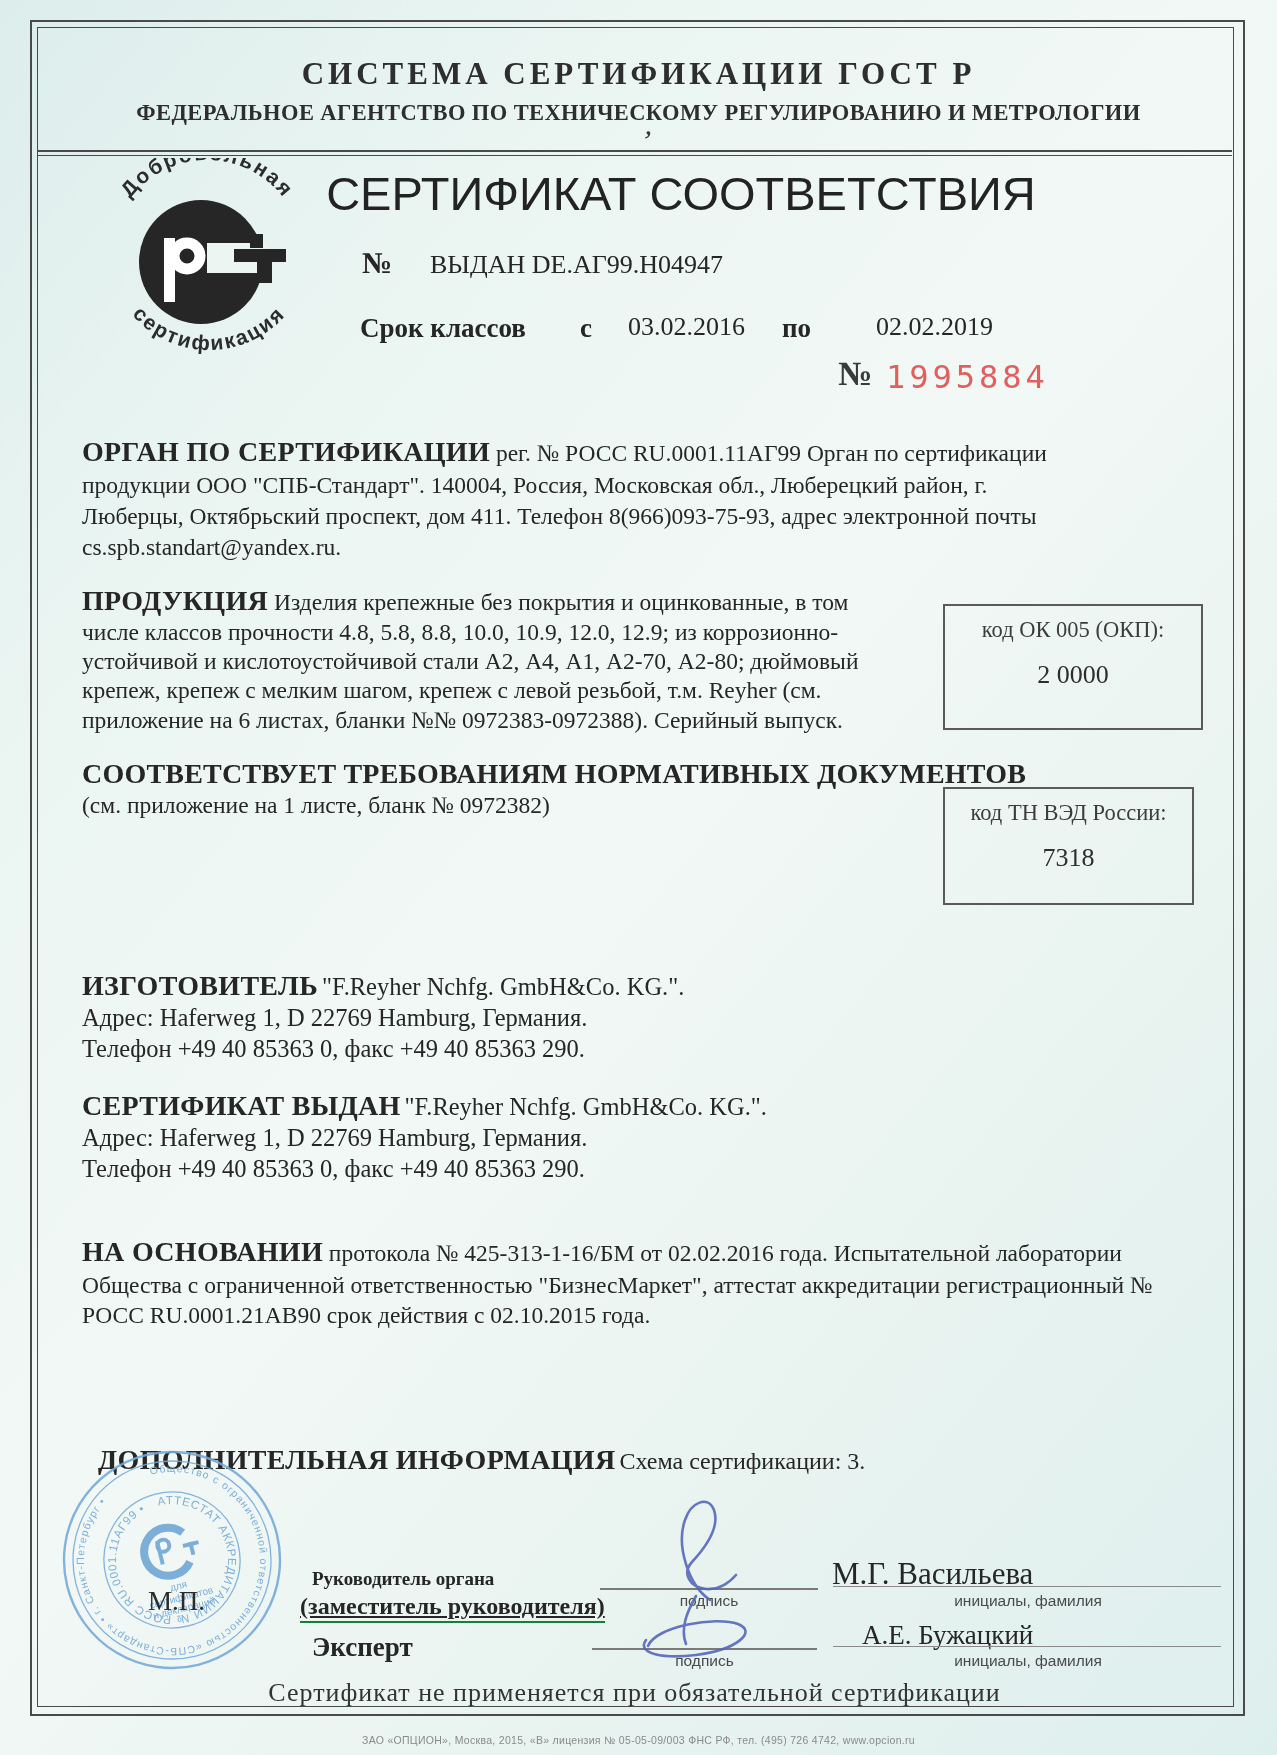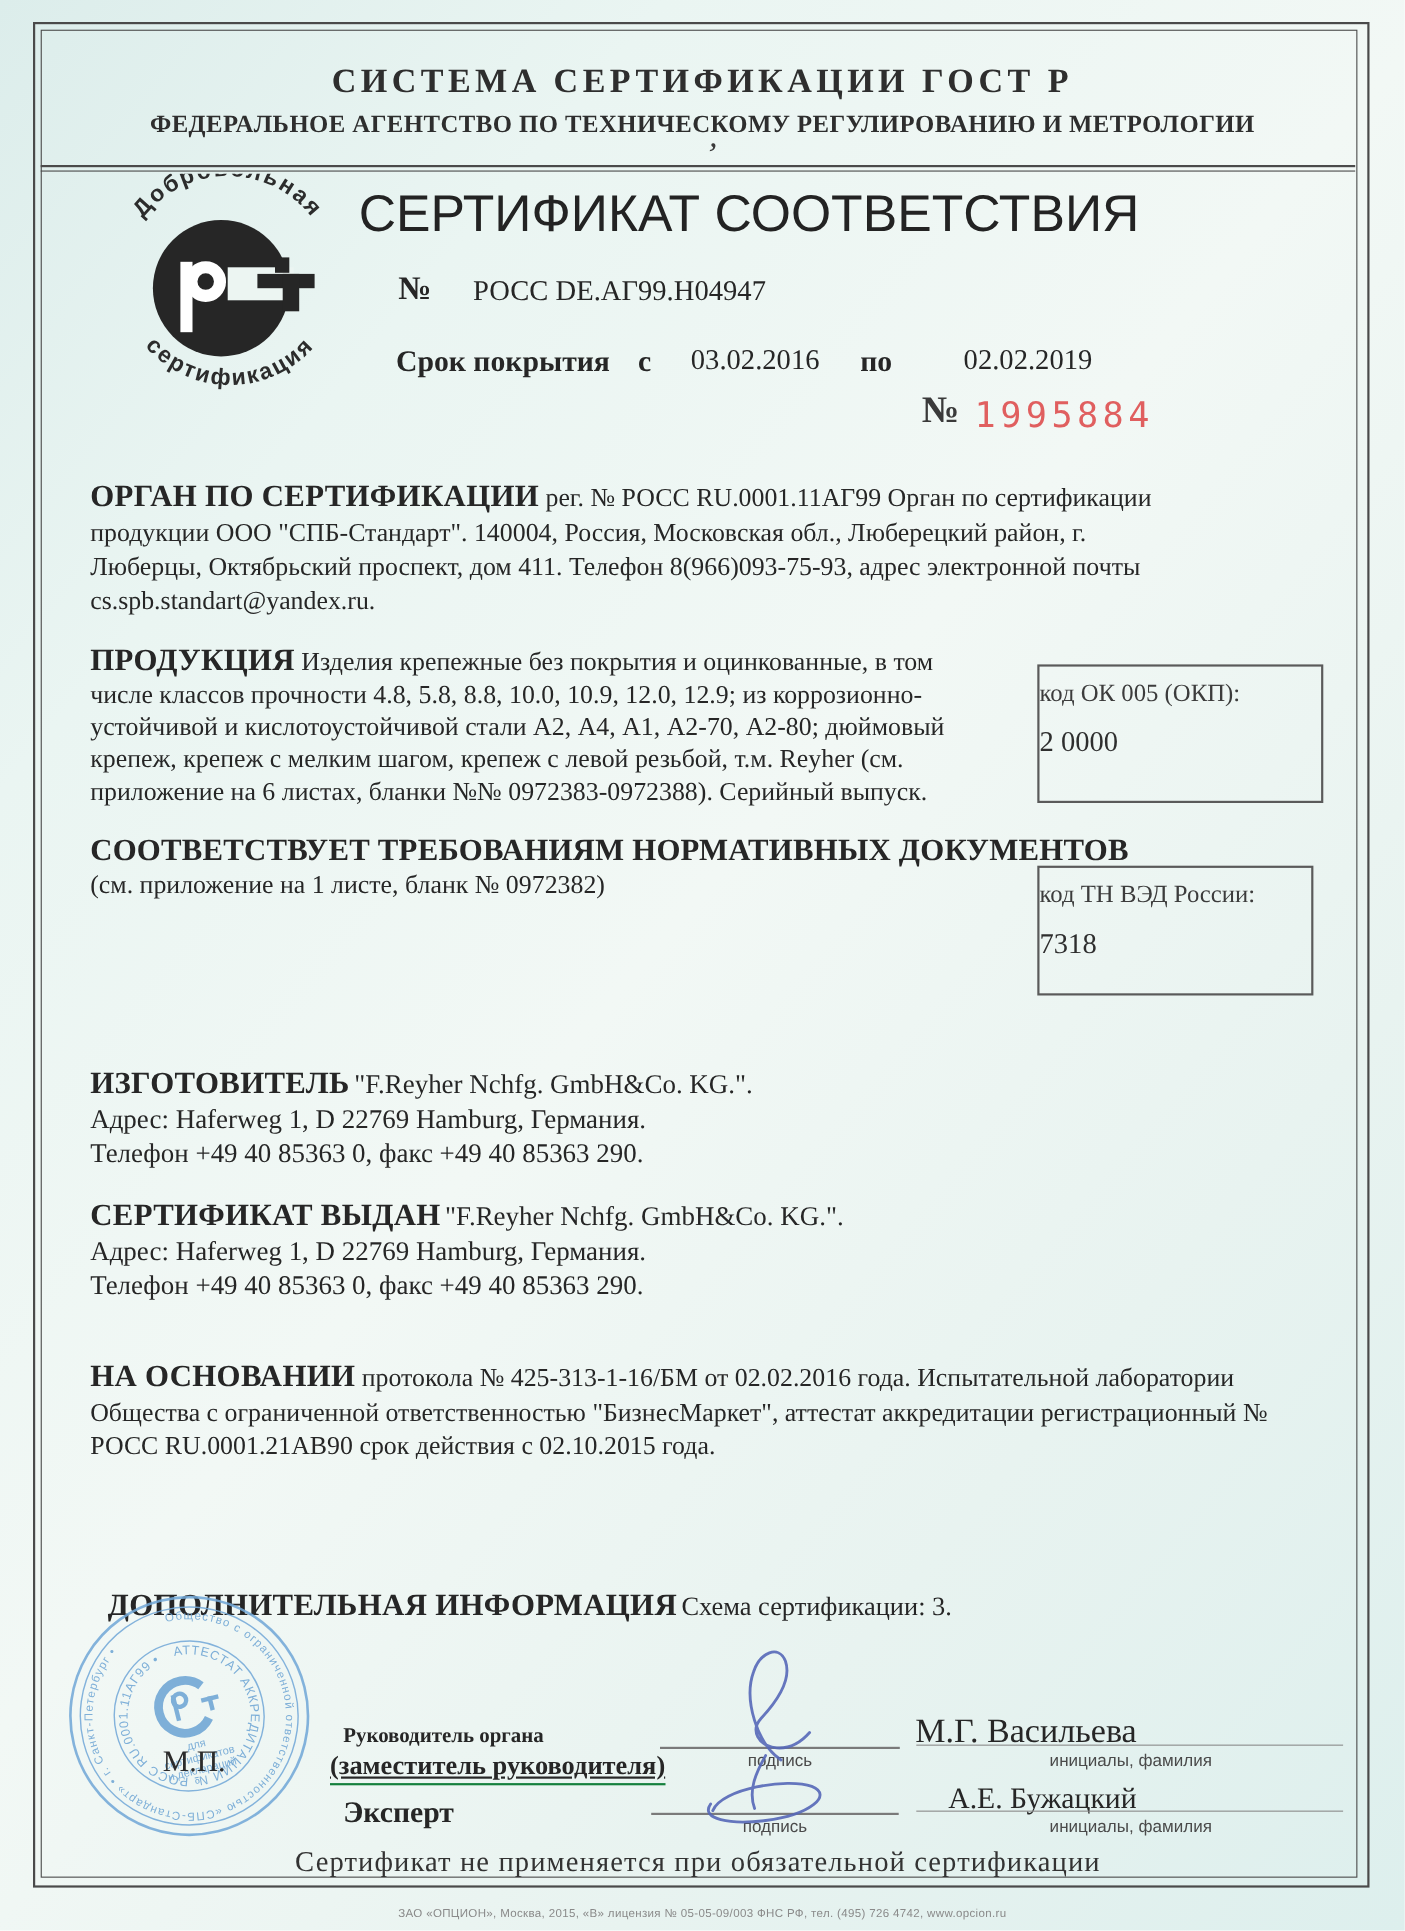--- a/index.html
+++ b/index.html
@@ -26,21 +26,21 @@
   .val-po{left:782px;top:313px;font-size:27px;font-weight:bold;}
   .val-to{left:876px;top:312px;font-size:26px;}
   .rn-label{left:838px;top:355px;font-size:34px;font-weight:bold;color:#3a3a3a;}
   .rn-value{left:886px;top:358px;font-family:"DejaVu Sans Mono",monospace;font-size:32px;letter-spacing:4px;color:#e05f5f;}
   .par{line-height:1.32;font-size:23.5px;}
   .sec-label{font-weight:bold;font-size:28px;letter-spacing:0.3px;}
   #organ{left:82px;top:410px;width:1005px;}
   #product{left:82px;top:560px;width:792px;line-height:1.24;}
   #conf-label{left:82px;top:758px;font-size:28px;font-weight:bold;letter-spacing:0.2px;}
   #conf-note{left:82px;top:792px;font-size:23.5px;}
-  .codebox{border:2px solid #5a5a5a;}
+  .codebox{border:2px solid #5a5a5a;text-align:center;}
   #okp{left:943px;top:604px;width:256px;height:122px;}
   #tnved{left:943px;top:787px;width:247px;height:114px;}
   .cb-label{margin-top:11px;font-size:22.5px;color:#3c3c3c;}
   .cb-value{margin-top:17px;font-size:26px;color:#2e2e2e;}
   .org-block .org-line{font-size:24.5px;line-height:31px;}
   .org-name{font-size:24.5px;}
   #manufacturer{left:82px;top:970px;}
   #issued{left:82px;top:1090px;}
   #basis{left:82px;top:1210px;width:1105px;line-height:1.3;}
   #additional{left:82px;top:1428px;}
@@ -96,22 +96,22 @@
     <rect x="69" y="80" width="11" height="64" fill="#ffffff"></rect>
     <circle cx="92" cy="98" r="13" fill="none" stroke="#ffffff" stroke-width="11"></circle>
     <rect x="139" y="91" width="52" height="13" fill="#262626"></rect>
     <rect x="162" y="91" width="15" height="34" fill="#262626"></rect>
     <rect x="155" y="76" width="13" height="14" fill="#262626"></rect>
   </g>
 </svg>
 
 <div class="abs title">СЕРТИФИКАТ СООТВЕТСТВИЯ</div>
 <span class="abs no-label">№</span>
-<span class="abs no-value">РОСС DE.АГ99.Н04947</span>
-<span class="abs val-label">Срок покрытия</span>
+<span class="abs no-value">ВЫДАН DE.АГ99.Н04947</span>
+<span class="abs val-label">Срок классов</span>
 <span class="abs val-s">с</span>
 <span class="abs val-from">03.02.2016</span>
 <span class="abs val-po">по</span>
 <span class="abs val-to">02.02.2019</span>
 <span class="abs rn-label">№</span>
 <span class="abs rn-value">1995884</span>
 
 <p class="abs par" id="organ"><span class="sec-label">ОРГАН ПО СЕРТИФИКАЦИИ</span> <span>рег. № РОСС RU.0001.11АГ99 Орган по сертификации продукции</span> <span>ООО "СПБ-Стандарт". 140004, Россия, Московская обл., Люберецкий район, г. Люберцы, Октябрьский проспект, дом 411. Телефон 8(966)093-75-93, адрес электронной почты cs.spb.standart@yandex.ru.</span></p>
 
 <p class="abs par" id="product"><span class="sec-label">ПРОДУКЦИЯ</span> <span>Изделия крепежные без покрытия и оцинкованные, в том числе</span> <span>классов прочности 4.8, 5.8, 8.8, 10.0, 10.9, 12.0, 12.9; из коррозионно-устойчивой и кислотоустойчивой стали А2, А4, А1, А2-70, А2-80; дюймовый крепеж, крепеж с мелким шагом, крепеж с левой резьбой, т.м. Reyher (см. приложение на 6 листах, бланки №№ 0972383-0972388). Серийный выпуск.</span></p>

